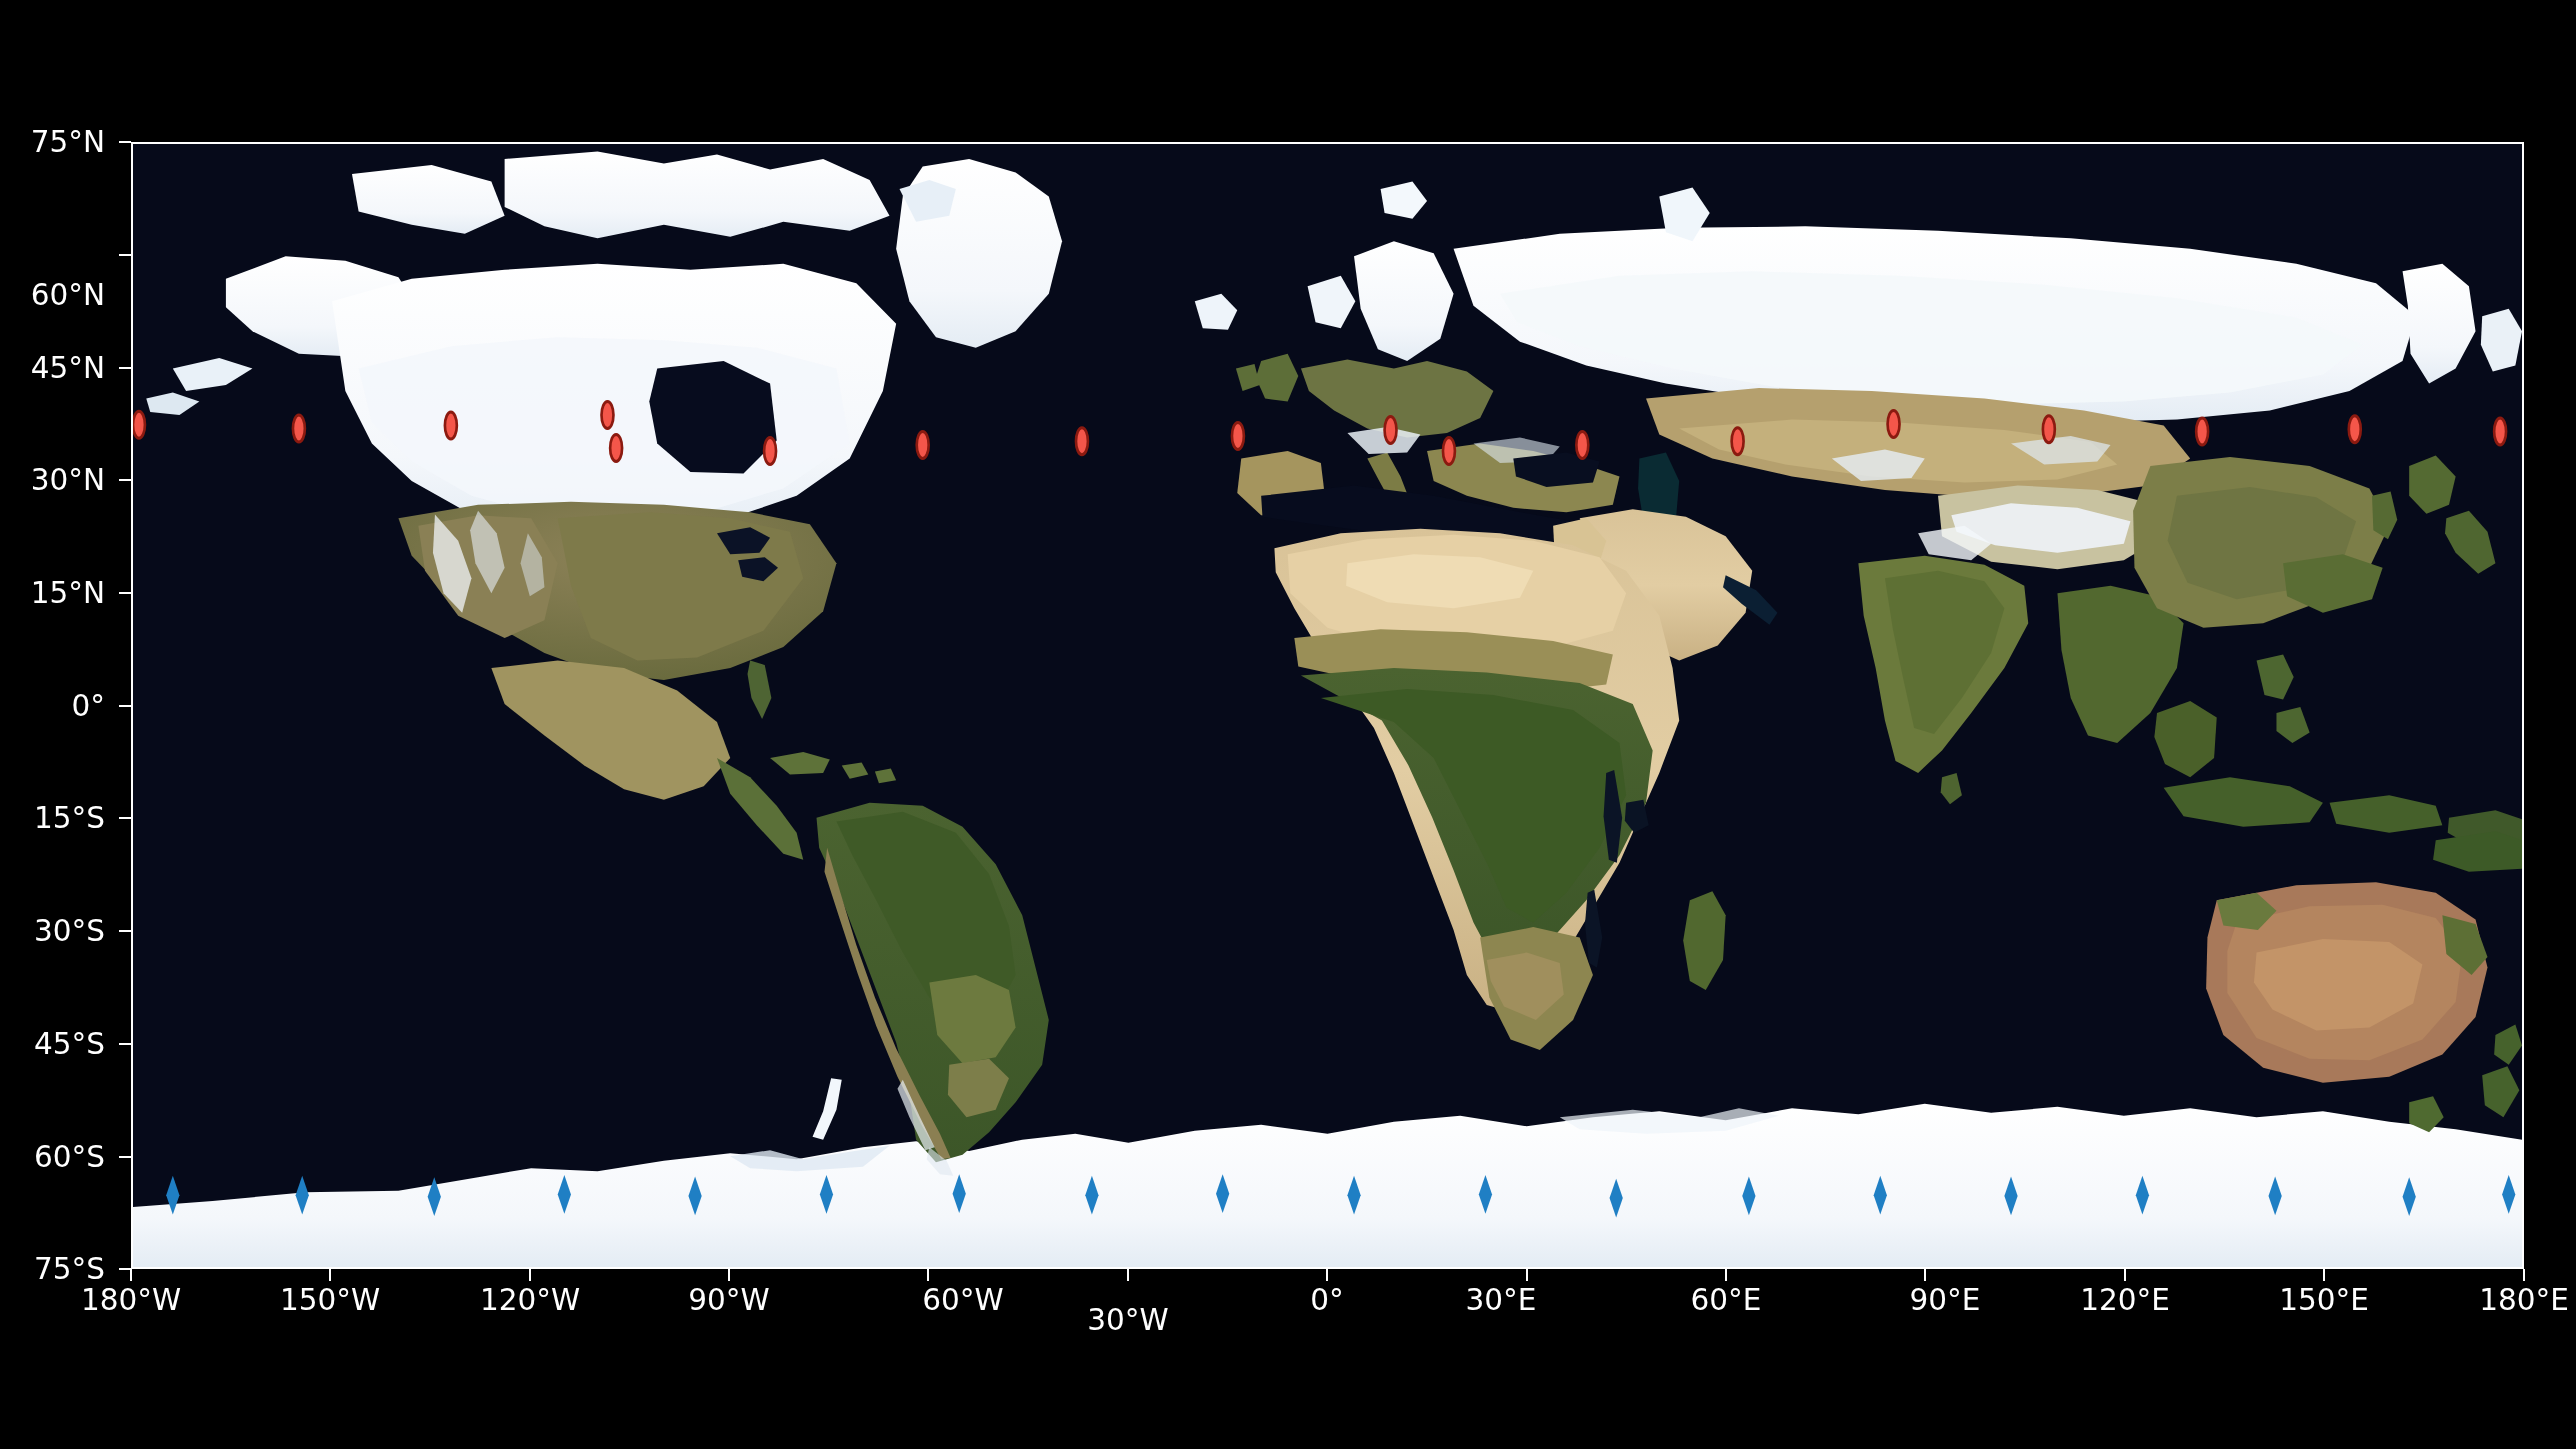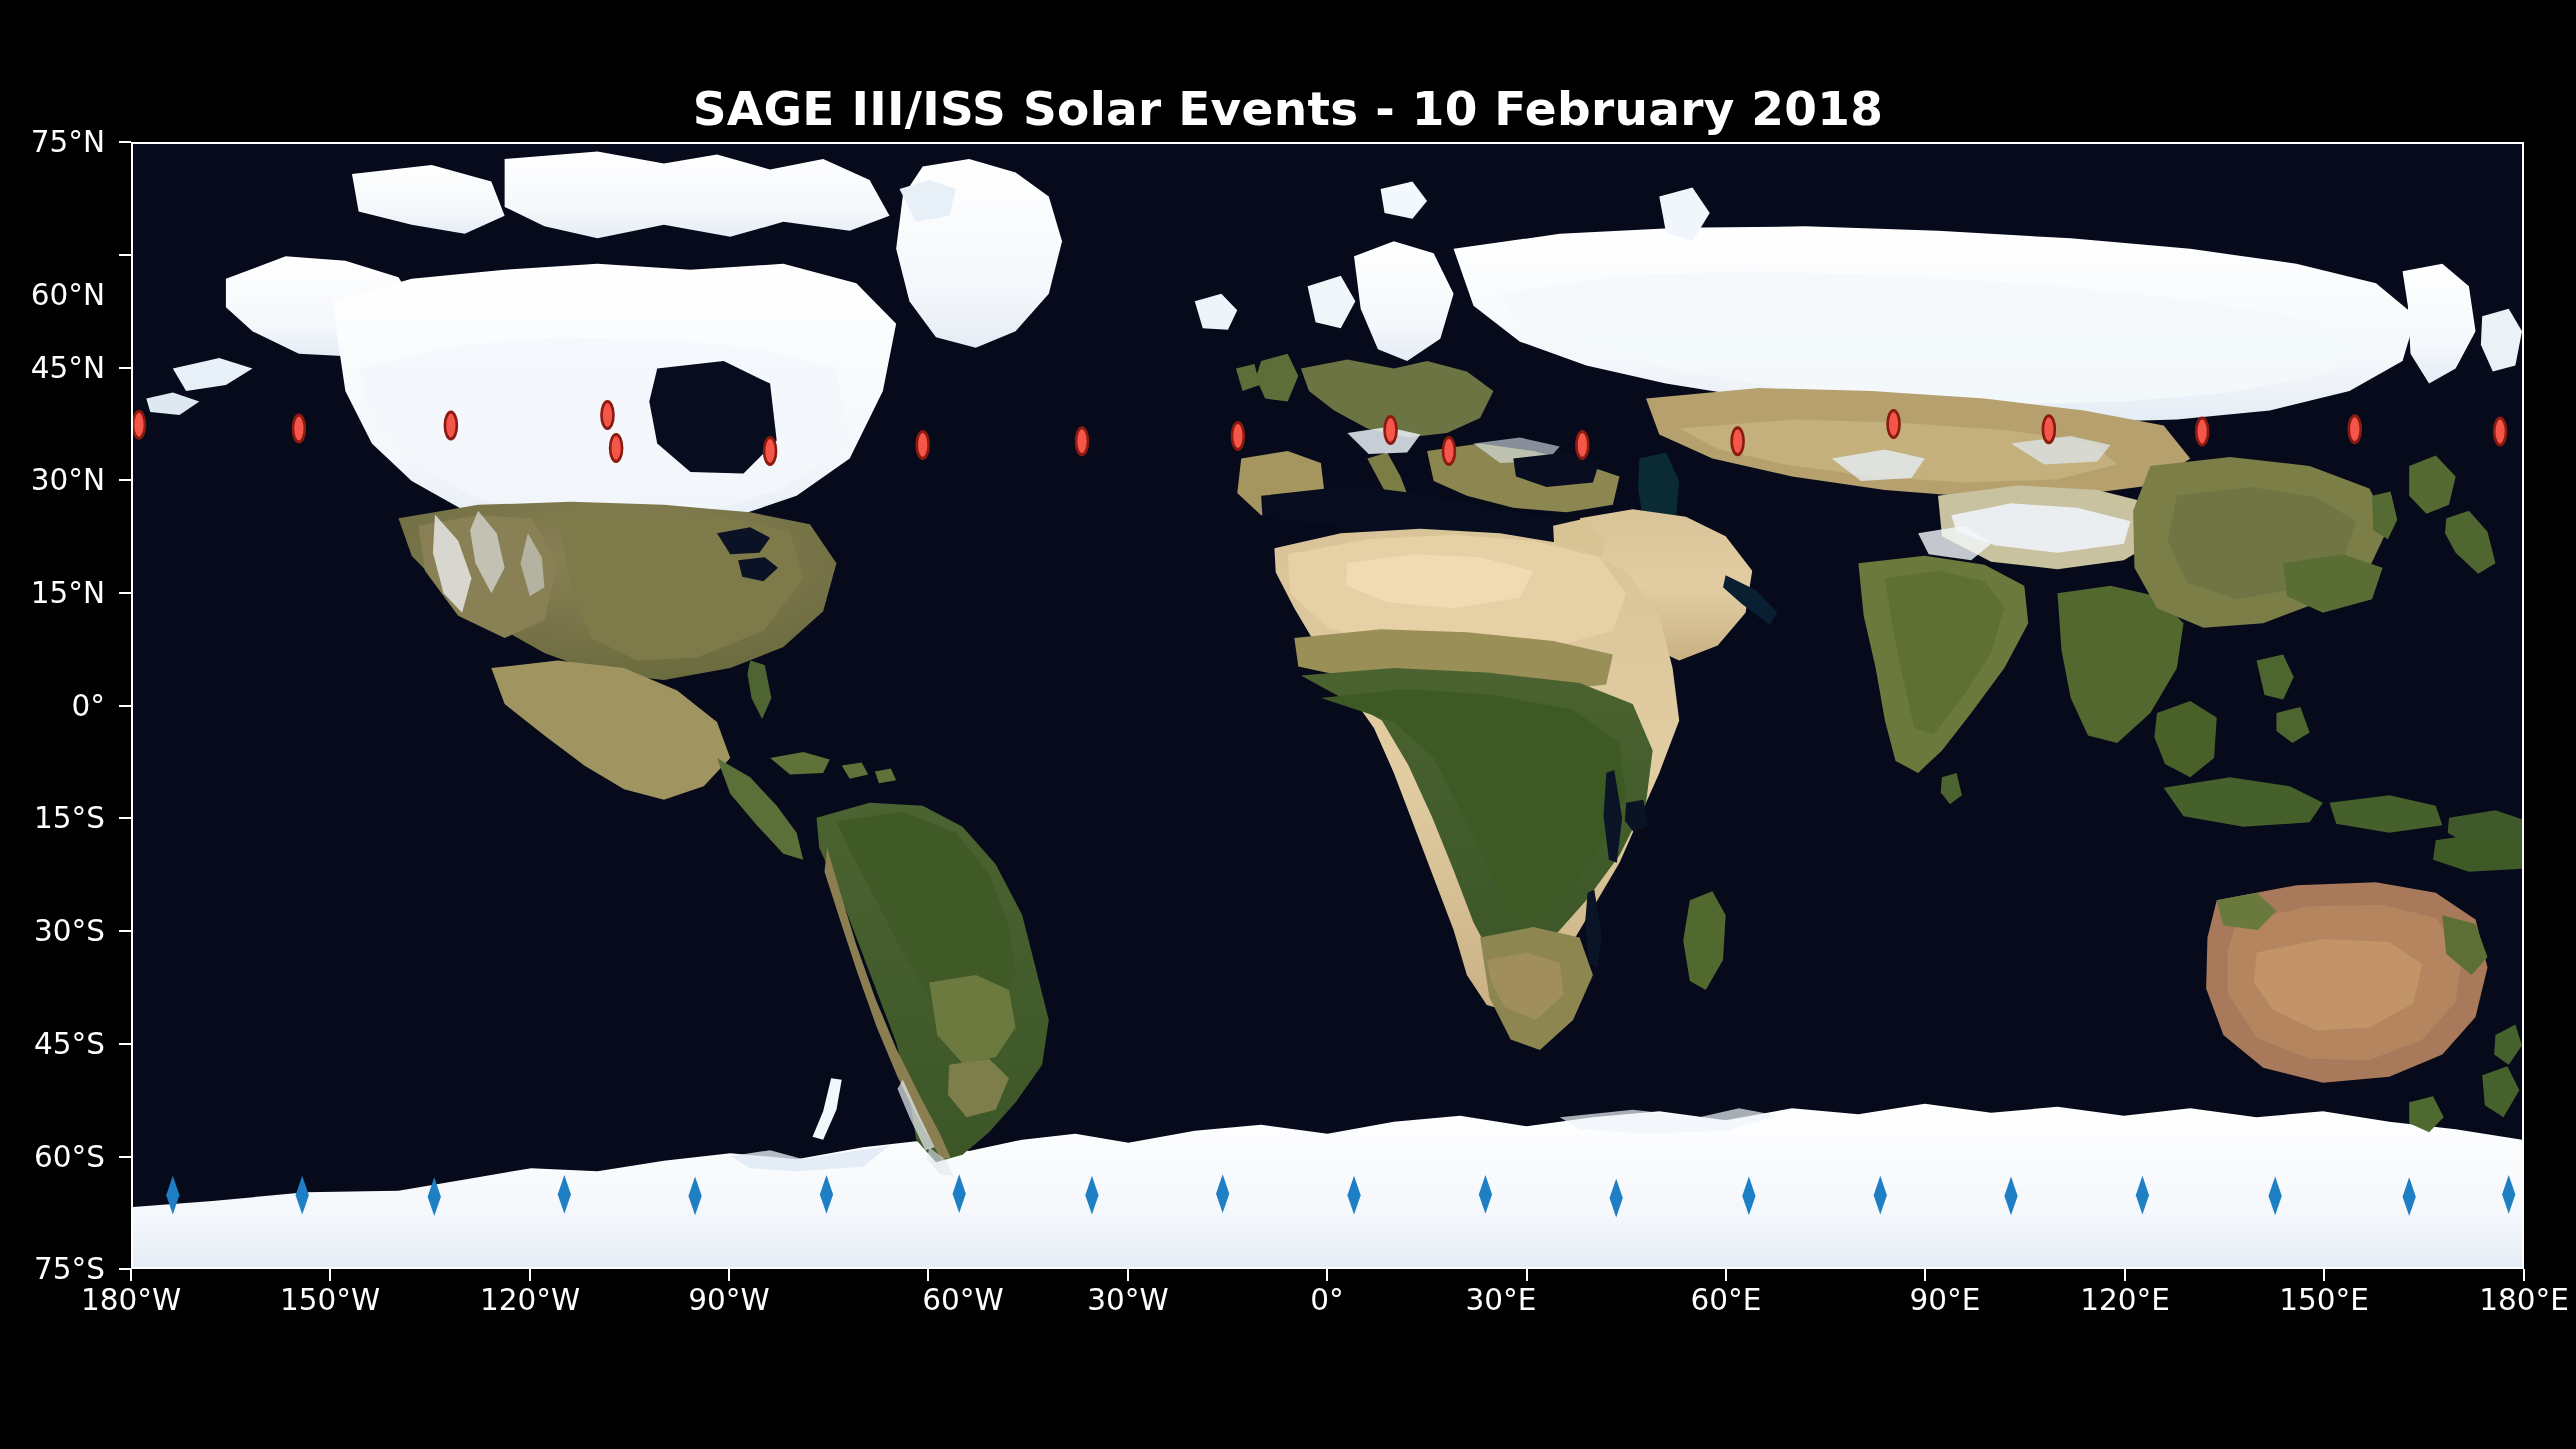--- a/index.html
+++ b/index.html
@@ -52,21 +52,20 @@
   .circle{
     width:13.4px;height:13.4px;border-radius:50%;
     background:#f4564a;border:1.3px solid #8b1a10;box-sizing:border-box;
   }
 </style>
 </head>
 <body>
 
 <div id="figure">
 
-  <div id="title">SAGE III/ISS Solar Events - 10 February 2018</div>
 
   <div id="plot">
     <svg id="mapsvg" viewBox="0 0 3600 1500" preserveAspectRatio="none">
       <defs>
         <linearGradient id="gLand" x1="0" y1="0" x2="0" y2="1">
           <stop offset="0%" stop-color="#7f7a52"></stop>
           <stop offset="45%" stop-color="#5d6b3a"></stop>
           <stop offset="100%" stop-color="#4f5d33"></stop>
         </linearGradient>
         <linearGradient id="gDesert" x1="0" y1="0" x2="0" y2="1">
@@ -366,21 +365,21 @@
       <div class="xtick" style="left: 131px;">180°W</div>
       <div class="xtickmark" style="left: 131px;"></div>
       <div class="xtick" style="left: 330px;">150°W</div>
       <div class="xtickmark" style="left: 330px;"></div>
       <div class="xtick" style="left: 530px;">120°W</div>
       <div class="xtickmark" style="left: 530px;"></div>
       <div class="xtick" style="left: 729px;">90°W</div>
       <div class="xtickmark" style="left: 729px;"></div>
       <div class="xtick" style="left: 928px; margin-left: 35px;">60°W</div>
       <div class="xtickmark" style="left: 928px;"></div>
-      <div class="xtick" style="left: 1128px;">30°W</div>
+      <div class="xtick" style="left: 1128px; margin-top: 20px;">30°W</div>
       <div class="xtickmark" style="left: 1128px;"></div>
       <div class="xtick" style="left: 1327px;">0°</div>
       <div class="xtickmark" style="left: 1327px;"></div>
       <div class="xtick" style="left: 1493px; margin-left: 8px;">30°E</div>
       <div class="xtickmark" style="left: 1527px;"></div>
       <div class="xtick" style="left: 1726px;">60°E</div>
       <div class="xtickmark" style="left: 1726px;"></div>
       <div class="xtick" style="left: 1925px; margin-left: 20px;">90°E</div>
       <div class="xtickmark" style="left: 1925px;"></div>
       <div class="xtick" style="left: 2125px;">120°E</div>

